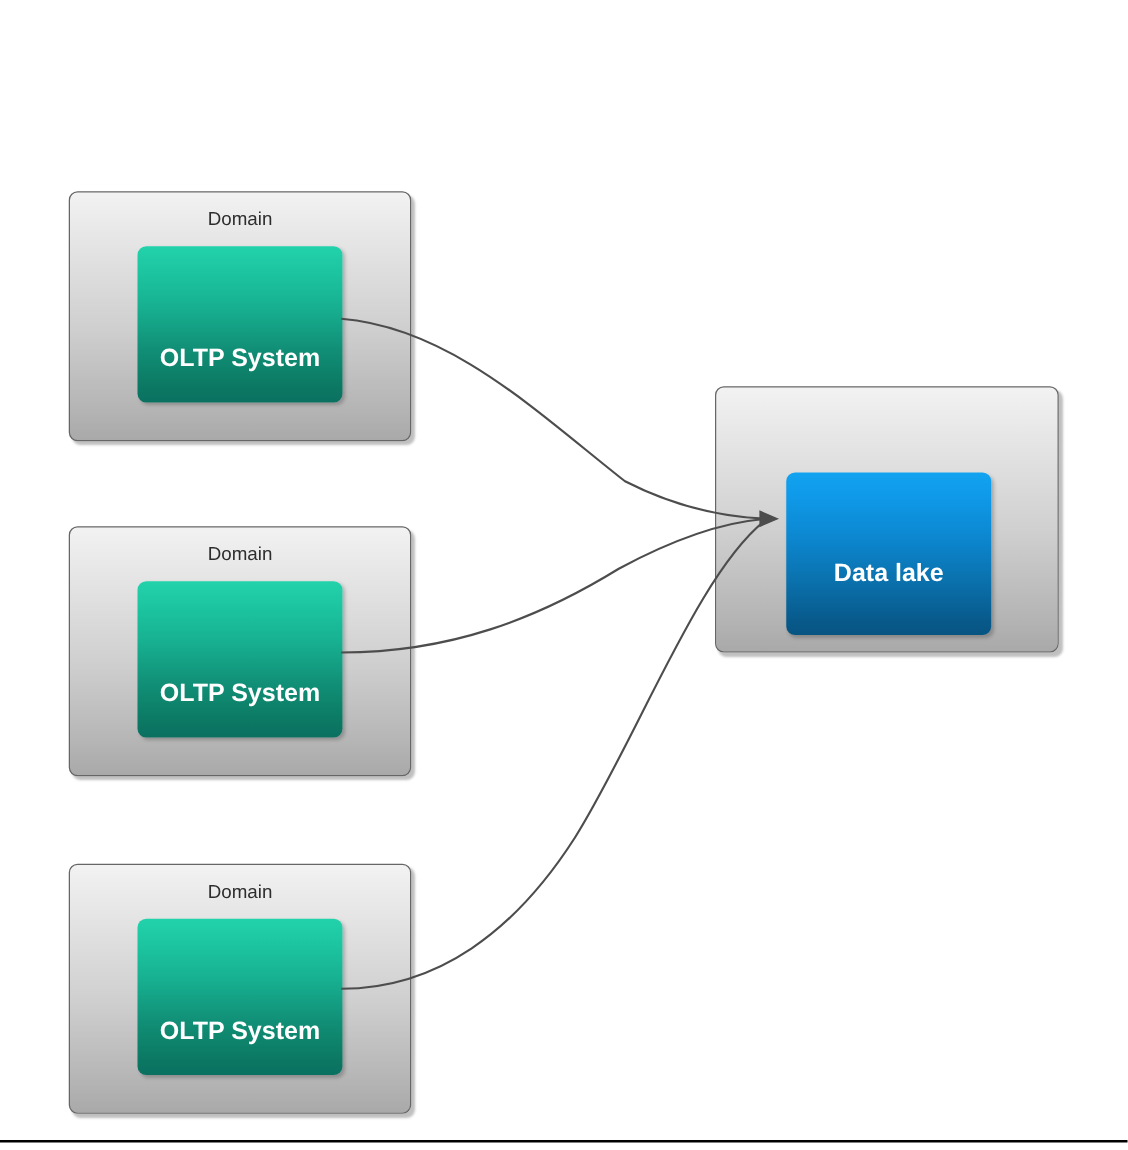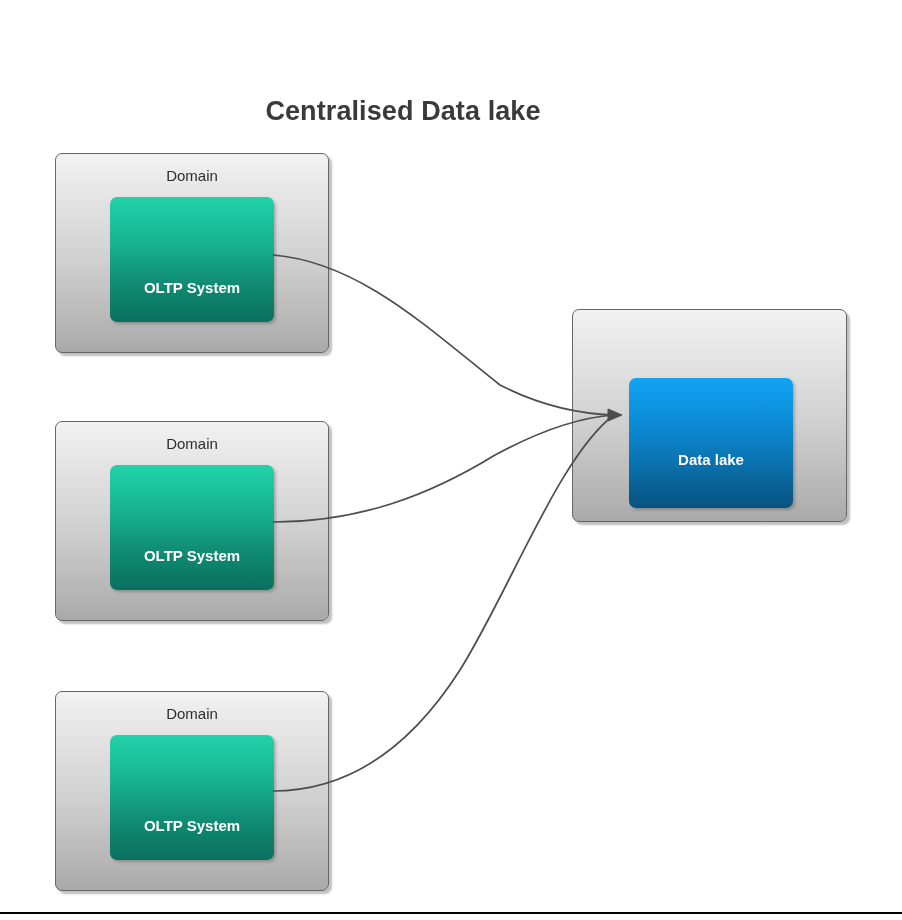--- a/index.html
+++ b/index.html
@@ -62,21 +62,21 @@
   .node-box {
     position: absolute;
     box-sizing: border-box;
     border-radius: 7px;
     display: flex;
     align-items: center;
     justify-content: center;
     box-shadow: 2px 2px 3px rgba(0,0,0,0.22);
   }
   .node-box .node-label {
-    font-size: 15px;
+    font-size: 20px;
     font-weight: bold;
     color: #ffffff;
     white-space: nowrap;
     text-align: center;
     margin-top: 32px;
   }
   .node-oltp {
     background: linear-gradient(to bottom, #22d2ab 0%, #1dc7a2 14%, #17b191 38%, #119077 65%, #0c7a64 88%, #0a7060 100%);
   }
   .node-oltp .node-label {
@@ -115,21 +115,20 @@
     width: 902px;
     height: 2px;
     background: #000000;
   }
 </style>
 </head>
 <body>
 
 <div id="canvas">
 
-  <div class="diagram-title">Centralised Data lake</div>
 
   <div class="container-box" style="left:55px; top:153px; width:274px; height:200px;">
     <div class="container-label">Domain</div>
     <div class="node-box node-oltp" style="left:54px; top:43px; width:164px; height:125px;">
       <span class="node-label">OLTP System</span>
     </div>
   </div>
 
   <div class="container-box" style="left:55px; top:421px; width:274px; height:200px;">
     <div class="container-label">Domain</div>

